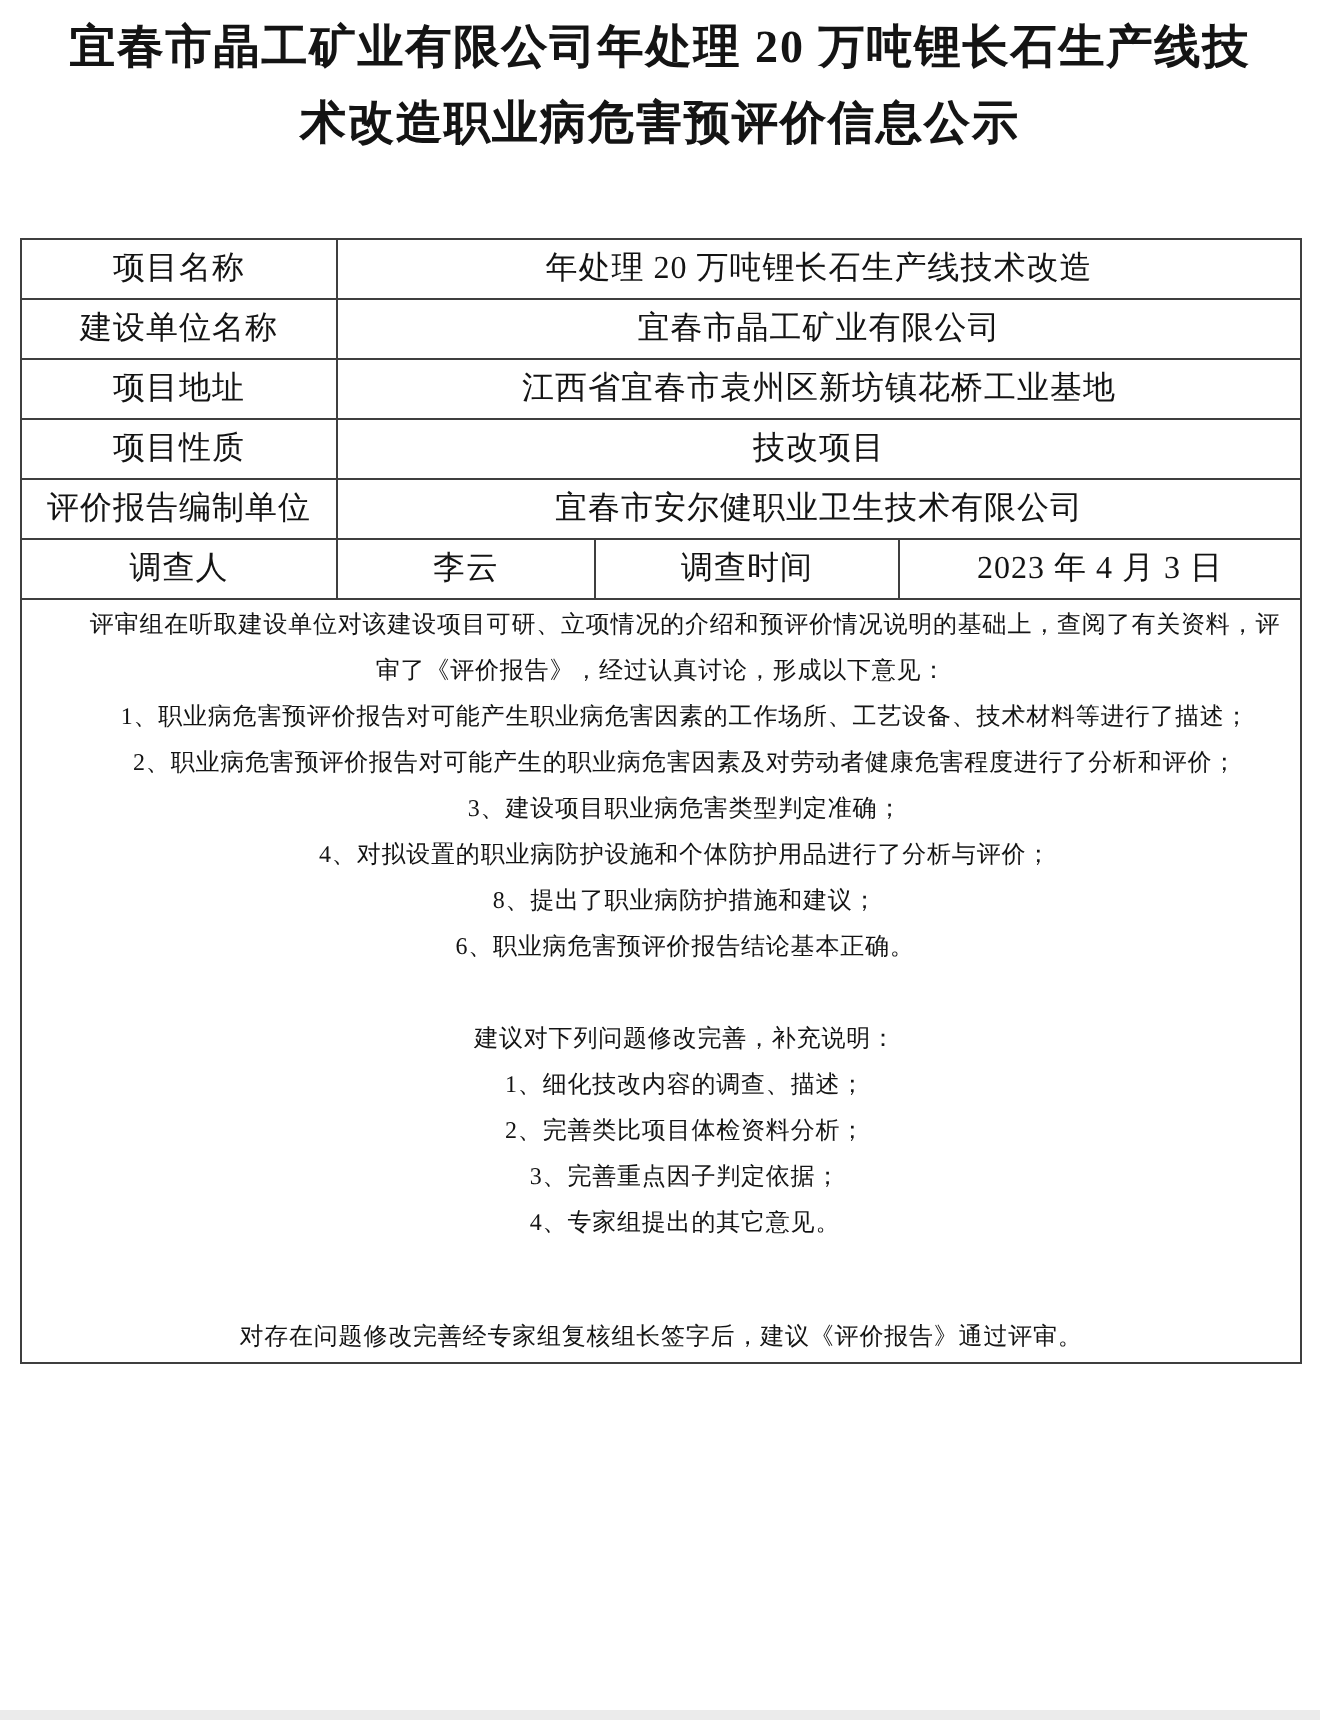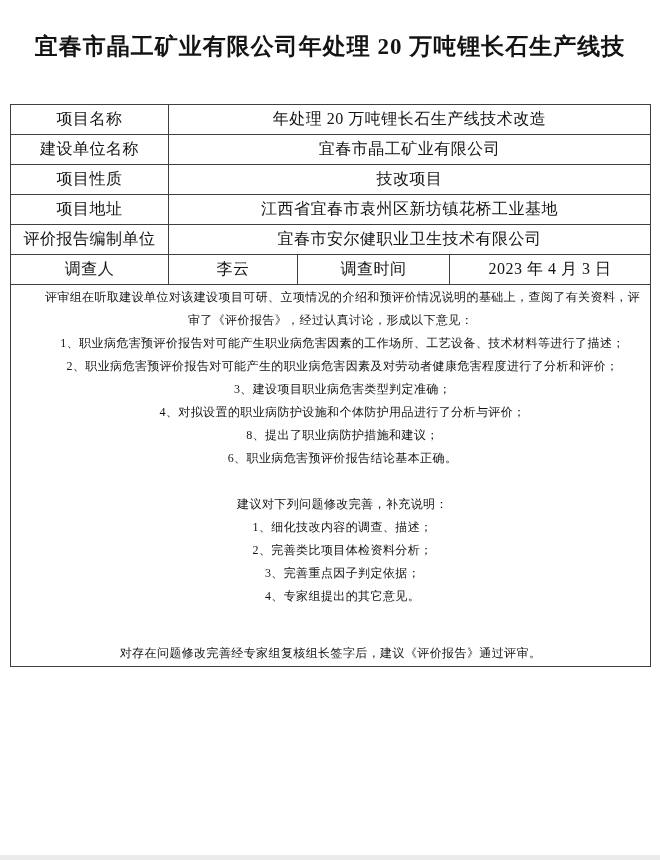--- a/index.html
+++ b/index.html
@@ -11,21 +11,21 @@
     font-family: "Liberation Serif", "DejaVu Serif", serif;
     position: relative;
     overflow: hidden;
   }
   .page {
     width: 660px; height: 860px;
     position: relative;
   }
   .title {
     margin: 0;
-    padding: 28px 14px 0 14px;
+    padding: 5px 14px 0 14px;
     font-size: 23px;
     font-weight: bold;
     text-align: center;
     line-height: 38px;
     letter-spacing: 1px;
   }
   table.info-table {
     border-collapse: collapse;
     table-layout: fixed;
     width: 640px;
@@ -62,45 +62,46 @@
     background: #ebebeb;
   }
 </style>
 </head>
 <body>
 
 <div class="page">
 
   <h1 class="title">
     <span>宜春市晶工矿业有限公司年处理 20 万吨锂长石生产线技</span><br>
+    <span>术改造职业病危害预评价信息公示</span>
   </h1>
 
   <table class="info-table">
     <colgroup>
       <col style="width:158px">
       <col style="width:129px">
       <col style="width:152px">
       <col style="width:201px">
     </colgroup>
     <tbody>
       <tr>
         <td>项目名称</td>
         <td colspan="3">年处理 20 万吨锂长石生产线技术改造</td>
       </tr>
       <tr>
         <td>建设单位名称</td>
         <td colspan="3">宜春市晶工矿业有限公司</td>
       </tr>
       <tr>
+        <td>项目地址</td>
+        <td colspan="3">江西省宜春市袁州区新坊镇花桥工业基地</td>
+      </tr>
+      <tr>
         <td>项目性质</td>
         <td colspan="3">技改项目</td>
-      </tr>
-      <tr>
-        <td>项目地址</td>
-        <td colspan="3">江西省宜春市袁州区新坊镇花桥工业基地</td>
       </tr>
       <tr>
         <td>评价报告编制单位</td>
         <td colspan="3">宜春市安尔健职业卫生技术有限公司</td>
       </tr>
       <tr>
         <td>调查人</td>
         <td>李云</td>
         <td>调查时间</td>
         <td>2023 年 4 月 3 日</td>

